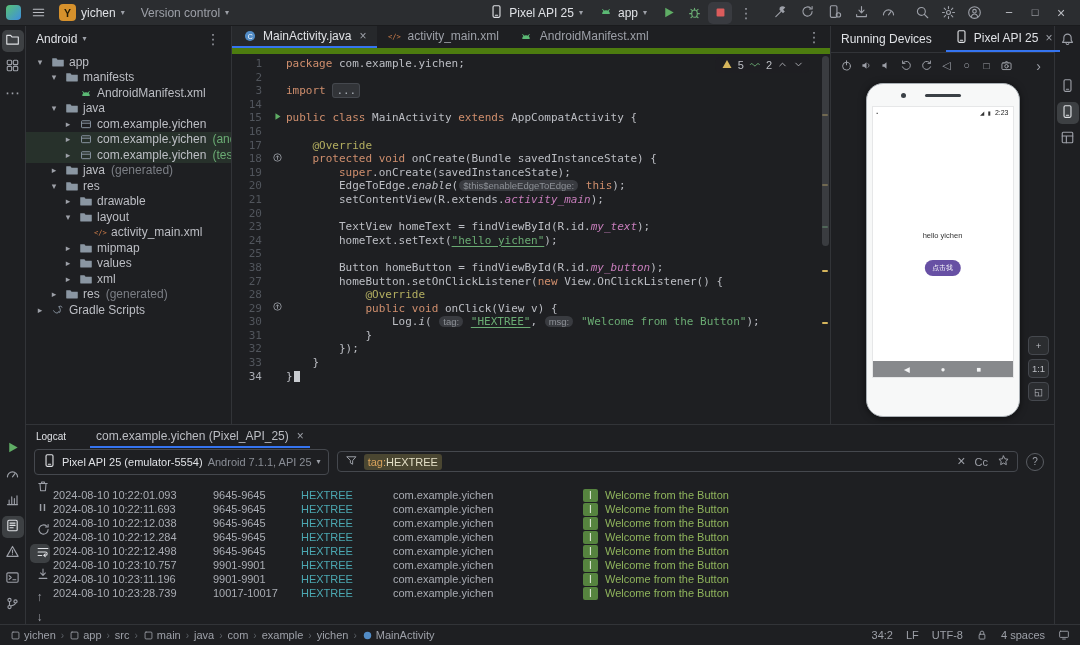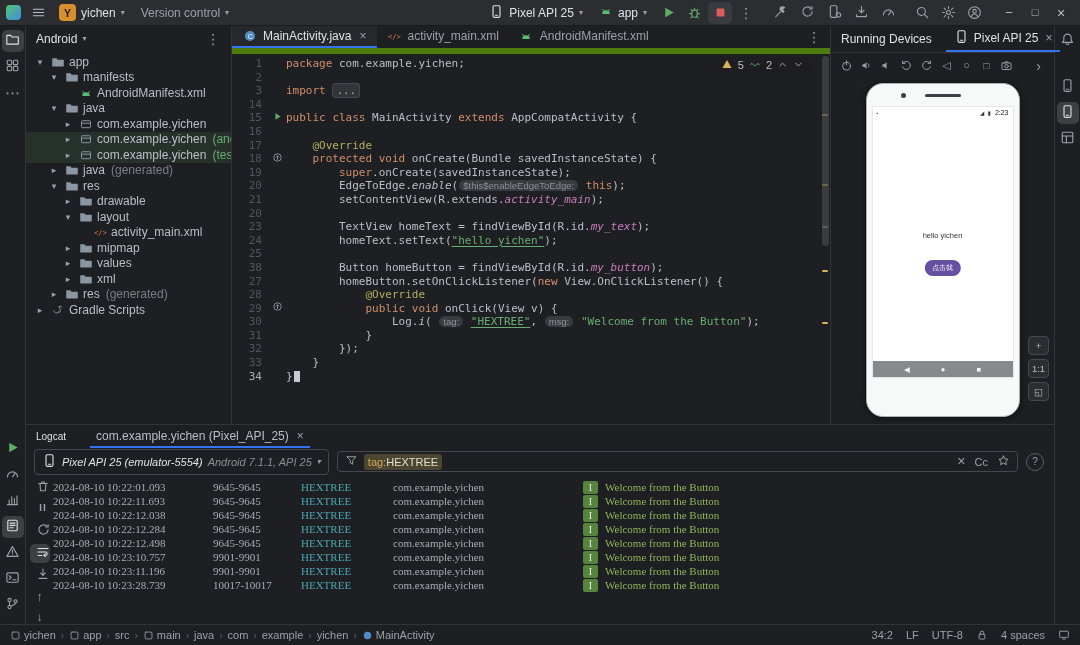--- a/index.html
+++ b/index.html
@@ -105,33 +105,33 @@
   .p-nav-btn{color:#f2f3f4;font-size:7.5px;}
   .zoom-ctrl{position:absolute;right:5px;top:258px;display:flex;flex-direction:column;gap:4px;}
   .zoom-btn{width:21px;height:19px;background:#2b2d30;border:1px solid #45484e;border-radius:4px;color:#bcbec4;font-size:9.5px;display:grid;place-items:center;padding:0;}
 
   
   .logcat{flex:0 0 200px;border-top:1px solid #323438;display:flex;flex-direction:column;min-height:0;}
   .lc-head{flex:0 0 23px;display:flex;align-items:center;}
   .lc-title{margin-left:10px;color:#dfe1e5;font-size:10px;}
   .lc-tab{margin-left:24px;height:100%;display:flex;align-items:center;gap:6px;font-size:12px;color:#bcbec4;padding:0 6px;border-bottom:2px solid #3574f0;}
   .lc-toolbar{flex:0 0 27px;display:flex;align-items:center;gap:8px;padding:0 10px 0 8px;}
-  .lc-device{height:26px;display:flex;align-items:center;gap:5px;border:1px solid #45484e;border-radius:4px;background:none;color:#dfe1e5;padding:0 7px;font-size:11px;white-space:nowrap;font-style:italic;}
+  .lc-device{height:26px;display:flex;align-items:center;gap:5px;border:1px solid #45484e;border-radius:4px;background:none;color:#dfe1e5;padding:0 7px;font-size:11px;white-space:nowrap;}
   .dev-name{color:#dfe1e5;}
   .dev-detail{color:#8a8e96;}
   .lc-filter{flex:1;height:21px;border:1px solid #45484e;border-radius:4px;display:flex;align-items:center;gap:6px;padding:0 7px;color:#9da0a8;}
   .chip{background:#4a4631;border-radius:3px;padding:0 4px;font-size:11px;height:16px;display:inline-flex;align-items:center;}
   .chip-key{color:#d9a35c;}
   .chip-val{color:#e4dfc6;}
   .lc-f-actions{margin-left:auto;display:flex;align-items:center;gap:9px;color:#9da0a8;}
   .cc{font-size:11px;}
   .help-btn{width:18px;height:18px;border-radius:50%;border:1px solid #5a5d63;background:none;color:#9da0a8;font-size:10px;display:grid;place-items:center;padding:0;}
   .lc-body{flex:1;display:flex;min-height:0;}
   .lc-side{flex:0 0 27px;display:flex;flex-direction:column;align-items:center;gap:3px;padding-top:3px;}
-  .lc-rows{flex:1;padding-top:5px;font-family:Liberation Serif, serif;font-size:11px;overflow:hidden;}
+  .lc-rows{flex:1;padding-top:5px;font-family:Liberation Sans, sans-serif;font-size:11px;overflow:hidden;margin-top:8px;}
   .lc-row{display:flex;height:14px;line-height:14px;white-space:nowrap;}
   .lc-time{flex:0 0 160px;color:#a9acb3;}
   .lc-pid{flex:0 0 88px;color:#a9acb3;}
   .lc-tag{flex:0 0 92px;color:#4ba8b2;}
   .lc-pkg{flex:0 0 190px;color:#a9acb3;}
   .lc-level{flex:0 0 15px;height:13px;background:#56843f;color:#e9efe3;border-radius:2px;text-align:center;font-size:10px;line-height:13px;margin-right:7px;margin-top:1px;}
   .lc-msg{color:#8fb45c;}
 
   
   .statusbar{flex:0 0 21px;display:flex;align-items:center;border-top:1px solid #323438;padding:0 10px;font-size:11px;color:#9da0a8;background:#1e1f22;}

